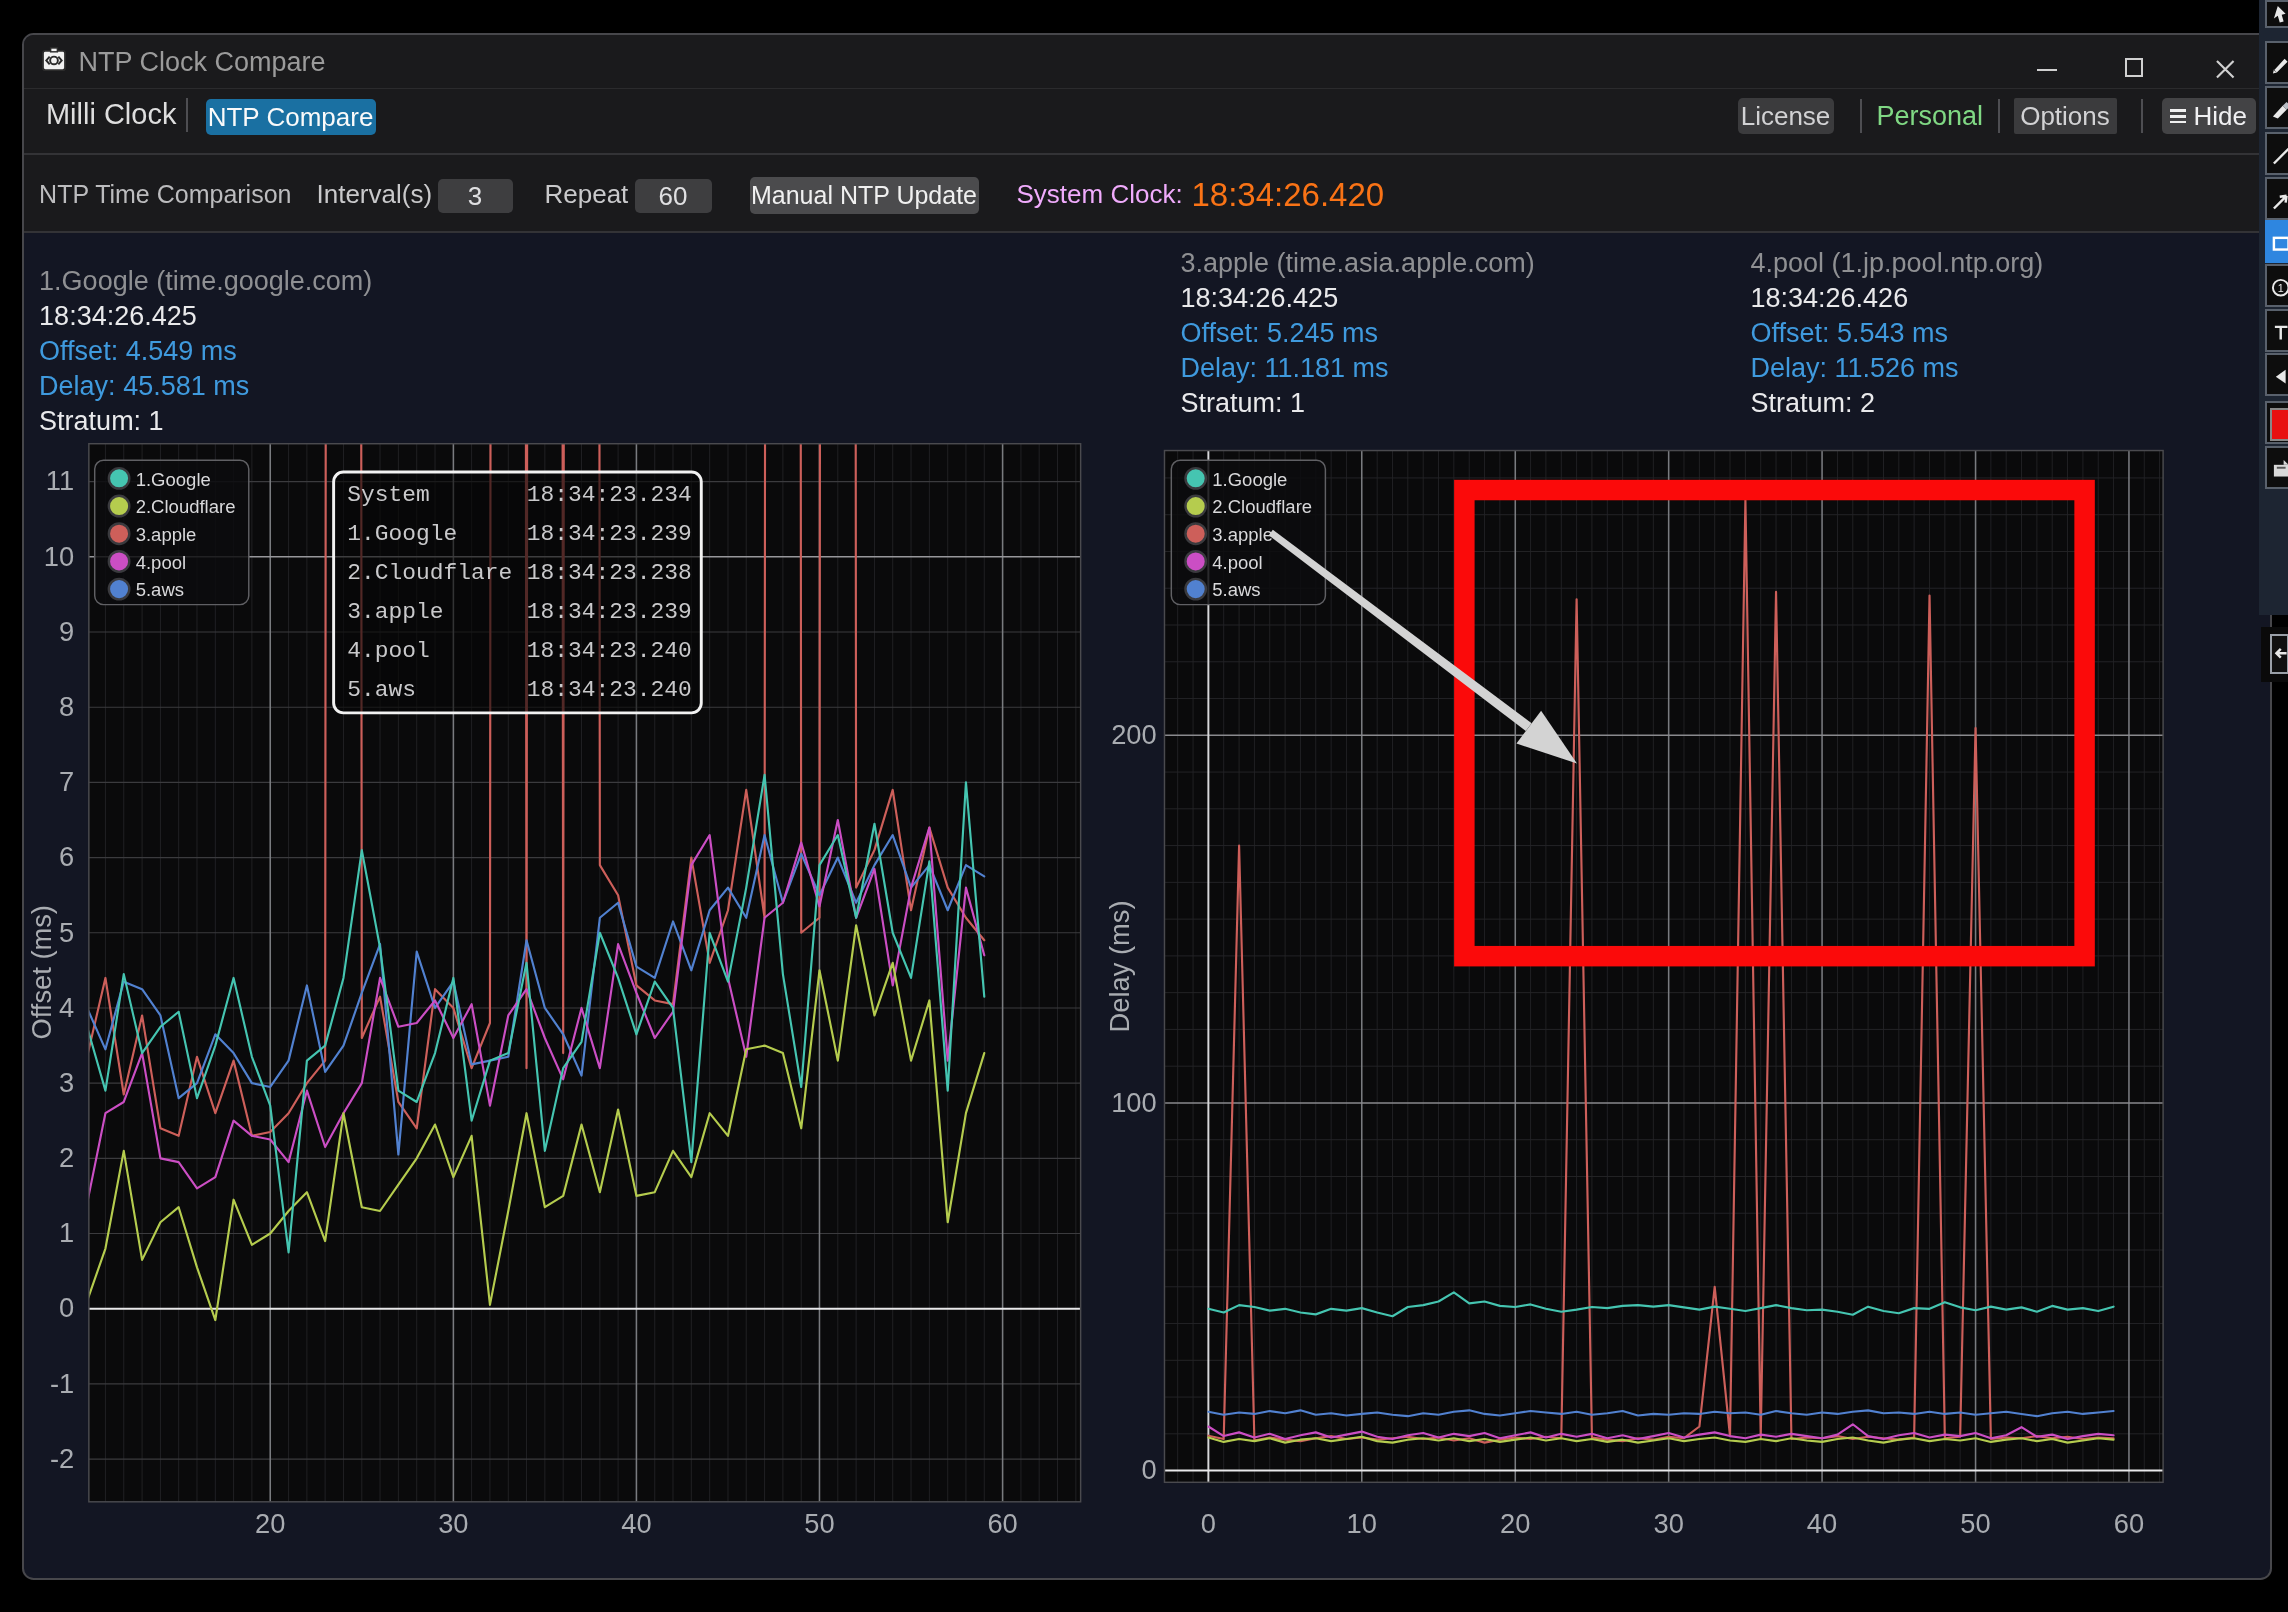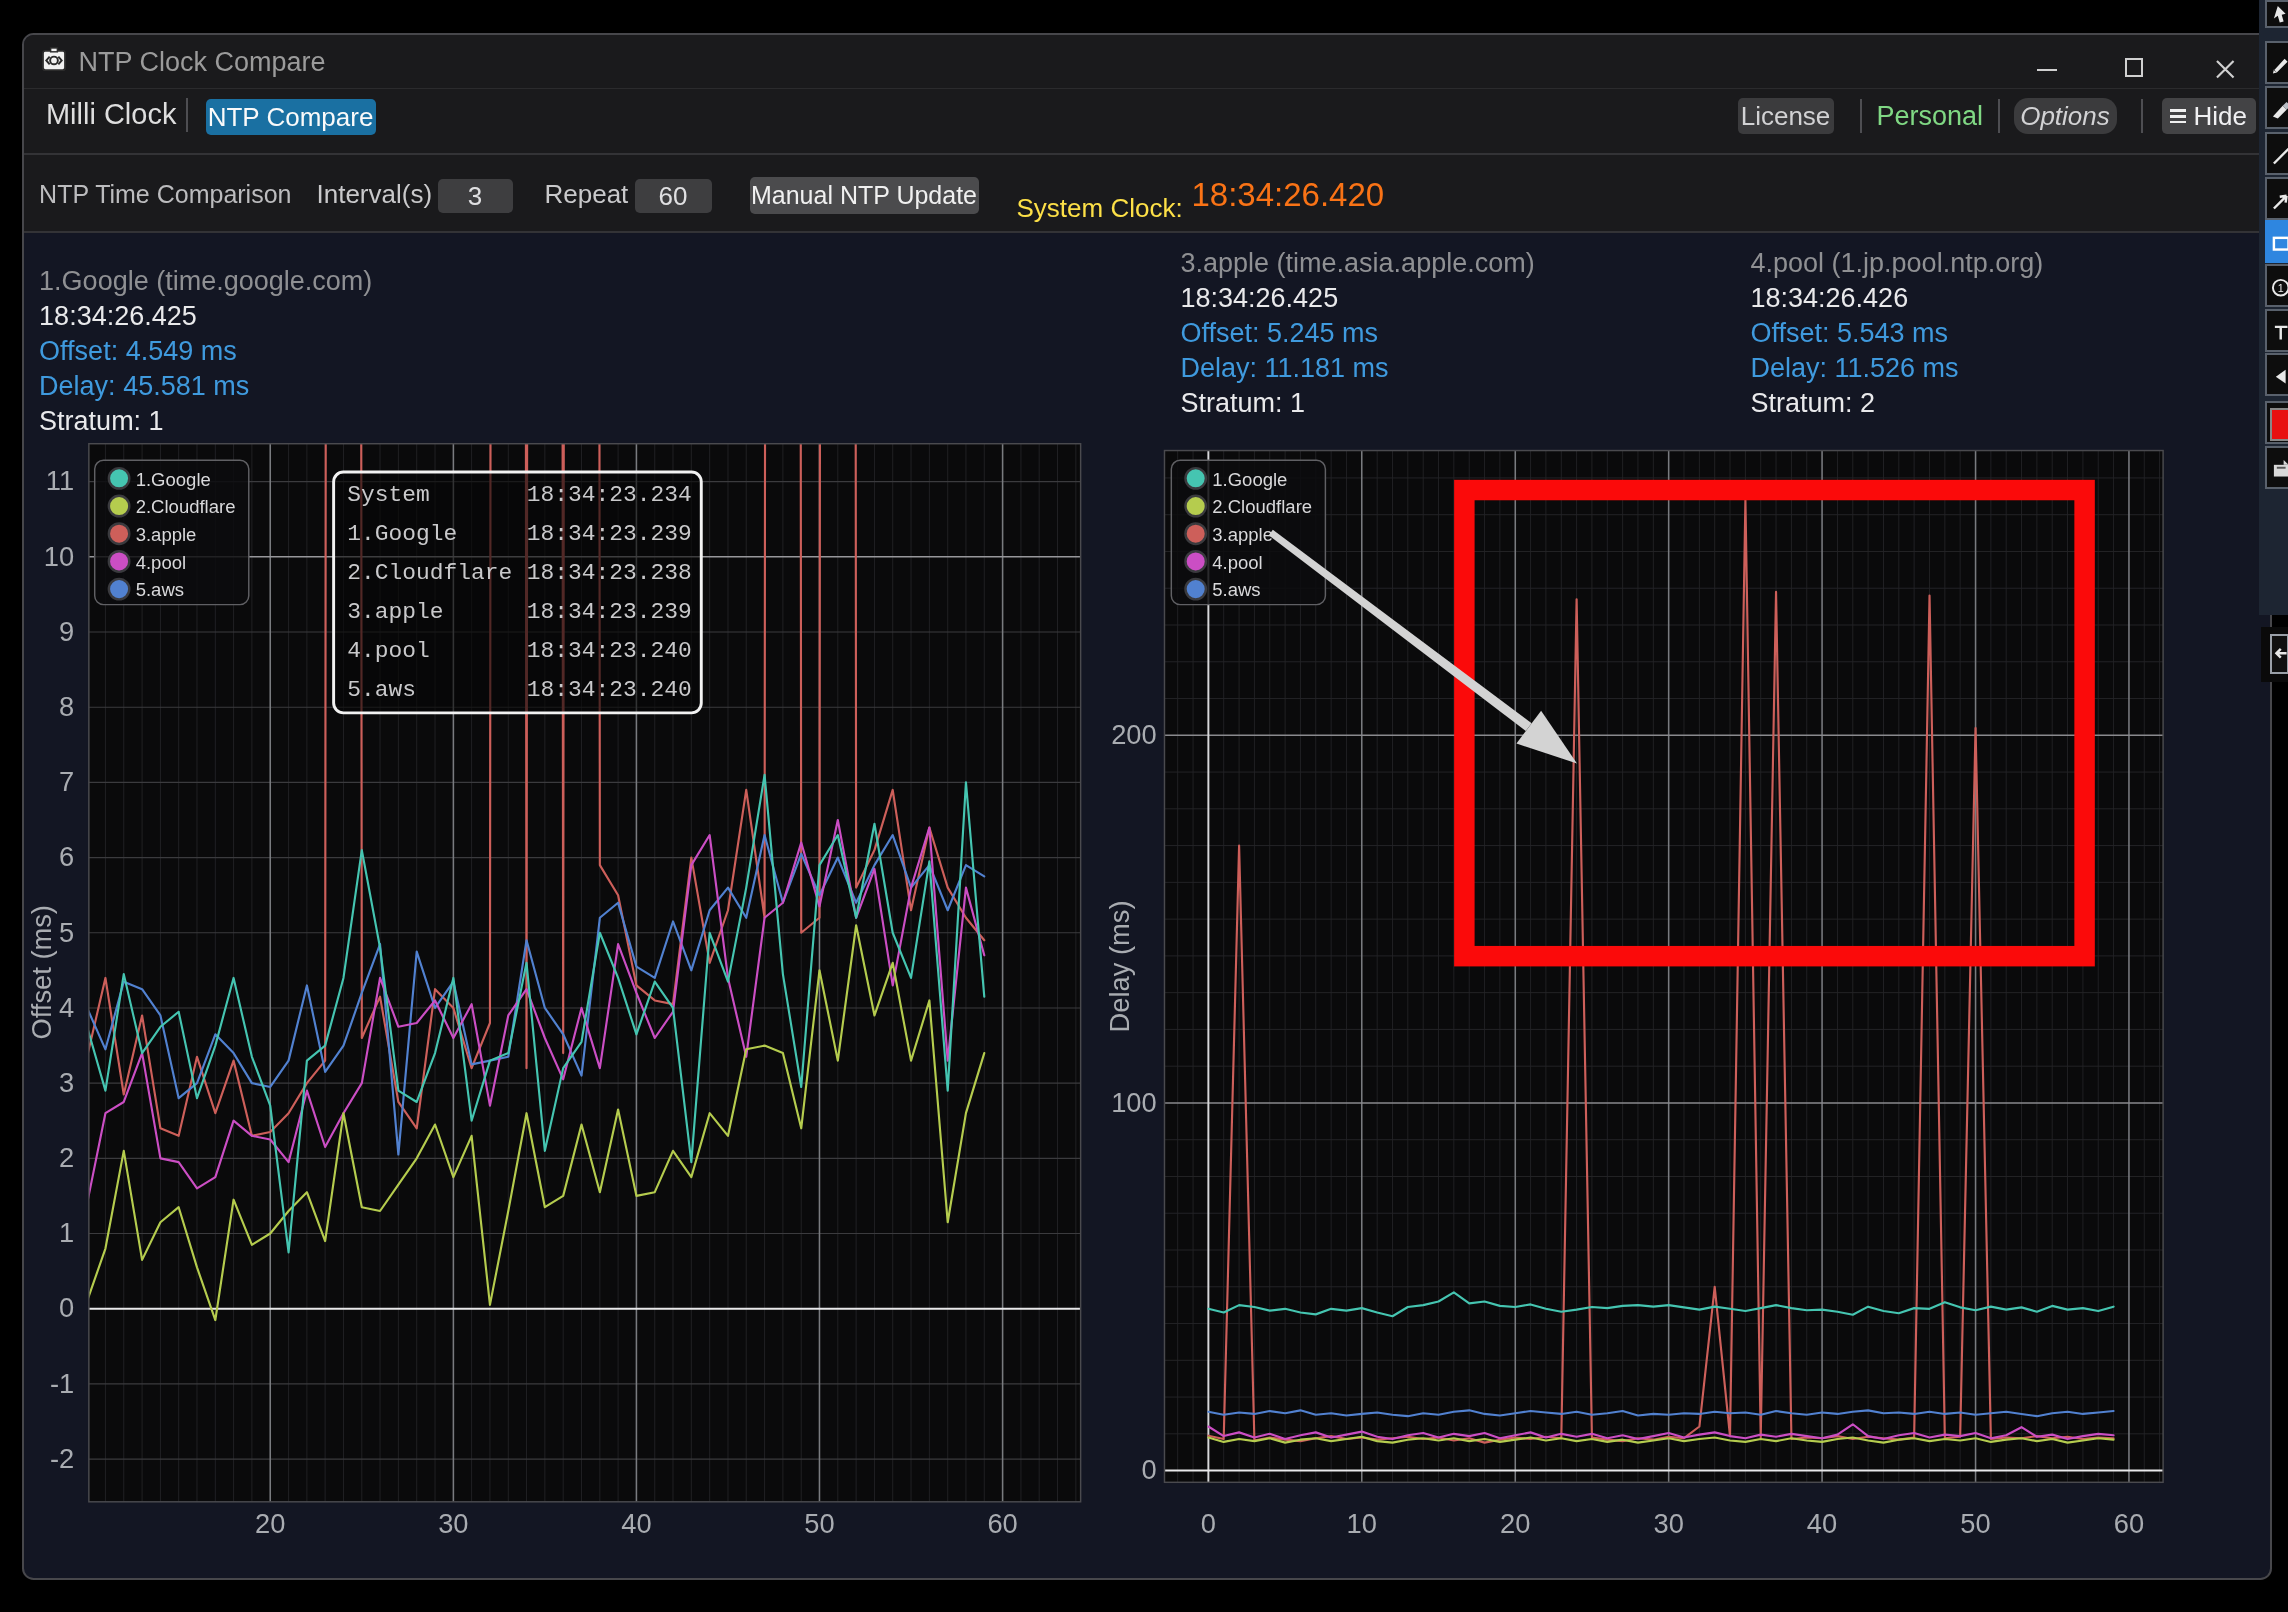--- a/index.html
+++ b/index.html
@@ -21,31 +21,31 @@
         <path d="M2 2 L19 19 M19 2 L2 19" stroke="#d0d0d0" stroke-width="2.2"></path>
       </svg>
       <div style="position:absolute;left:0;top:53px;width:2246px;height:1px;background:#2b2b2d;"></div>
       <div style="position:absolute;left:22.4px;top:62px;height:35px;line-height:35px;font-size:29px;color:#dedede;white-space:nowrap;">Milli Clock</div>
       <div style="position:absolute;left:162px;top:63px;width:2px;height:34px;background:#4e4e52;"></div>
       <div style="position:absolute;left:182px;top:64px;width:170px;height:36px;line-height:36px;background:#1a70a2;border-radius:4.9px;text-align:center;font-size:26px;color:#fafafa;white-space:nowrap;">NTP Compare</div>
       <div style="position:absolute;left:1714px;top:63px;width:96px;height:36px;line-height:36px;background:#3b3b3d;border-radius:4.9px;text-align:center;font-size:26px;color:#d2d2d4;">License</div>
       <div style="position:absolute;left:1836px;top:64px;width:2px;height:34px;background:#4e4e52;"></div>
       <div style="position:absolute;left:1853px;top:63px;width:98px;height:36px;line-height:36px;text-align:center;font-size:27px;color:#80d884;white-space:nowrap;">Personal</div>
       <div style="position:absolute;left:1974px;top:64px;width:2px;height:34px;background:#4e4e52;"></div>
-      <div style="position:absolute;left:1990px;top:63px;width:103px;height:36px;line-height:36px;background:#3b3b3d;border-radius:14px;text-align:center;font-size:26px;color:#d2d2d4;font-style:italic;">Options</div>
+      <div style="position:absolute;left:1990px;top:63px;width:103px;height:36px;line-height:36px;background:#3b3b3d;border-radius:2px;text-align:center;font-size:26px;color:#d2d2d4;">Options</div>
       <div style="position:absolute;left:2117px;top:64px;width:2px;height:34px;background:#4e4e52;"></div>
       <div style="position:absolute;left:2138px;top:63px;width:94px;height:36px;line-height:36px;background:#434345;border-radius:4.9px;text-align:center;font-size:26px;color:#f0f0f2;"><span style="display:inline-block;vertical-align:middle;margin:-3.9px 7.8px 0 0;"><span style="display:block;width:15.6px;height:2.9px;background:#f0f0f0;margin:2.9px 0;"></span><span style="display:block;width:15.6px;height:2.9px;background:#f0f0f0;margin:2.9px 0;"></span><span style="display:block;width:15.6px;height:2.9px;background:#f0f0f0;margin:2.9px 0;"></span></span>Hide</div>
       <div style="position:absolute;left:0;top:118px;width:2246px;height:2px;background:#333336;"></div>
       <div style="position:absolute;left:15.6px;top:143px;height:33px;line-height:33px;font-size:25px;color:#bcbcbe;white-space:nowrap;">NTP Time Comparison</div>
       <div style="position:absolute;left:293px;top:143px;height:33px;line-height:33px;font-size:26px;color:#c9c9cb;">Interval(s)</div>
       <div style="position:absolute;left:414px;top:144px;width:75px;height:34px;line-height:34px;background:#3e3e40;border-radius:4.9px;text-align:center;font-size:26px;color:#e0e0e2;">3</div>
       <div style="position:absolute;left:521px;top:143px;height:33px;line-height:33px;font-size:26px;color:#c9c9cb;">Repeat</div>
       <div style="position:absolute;left:611px;top:144px;width:77px;height:34px;line-height:34px;background:#3e3e40;border-radius:4.9px;text-align:center;font-size:26px;color:#e0e0e2;">60</div>
       <div style="position:absolute;left:726px;top:142px;width:229px;height:37px;line-height:37px;background:#4b4b4d;border-radius:4.9px;text-align:center;font-size:25px;color:#f0f0f0;white-space:nowrap;">Manual NTP Update</div>
-      <div style="position:absolute;left:993px;top:157px;height:33px;line-height:33px;font-size:26px;color:#fde047;">System Clock:</div>
+      <div style="position:absolute;left:993px;top:143px;height:33px;line-height:33px;font-size:26px;color:#f0abfc;">System Clock:</div>
       <div style="position:absolute;left:1168px;top:143px;height:33px;line-height:33px;font-size:33px;color:#f97316;">18:34:26.420</div>
     </div>
     <div style="position:absolute;left:15.6px;top:211px;font-size:27px;line-height:35px;margin-top:18px;">
       <div style="color:#8f9093">1.Google (time.google.com)</div>
       <div style="color:#e9e9eb">18:34:26.425</div>
       <div style="color:#3f9ade">Offset: 4.549 ms</div>
       <div style="color:#3f9ade">Delay: 45.581 ms</div>
       <div style="color:#e9e9eb">Stratum: 1</div>
     </div>
     <div style="position:absolute;left:1157px;top:211px;font-size:27px;line-height:35px;">

